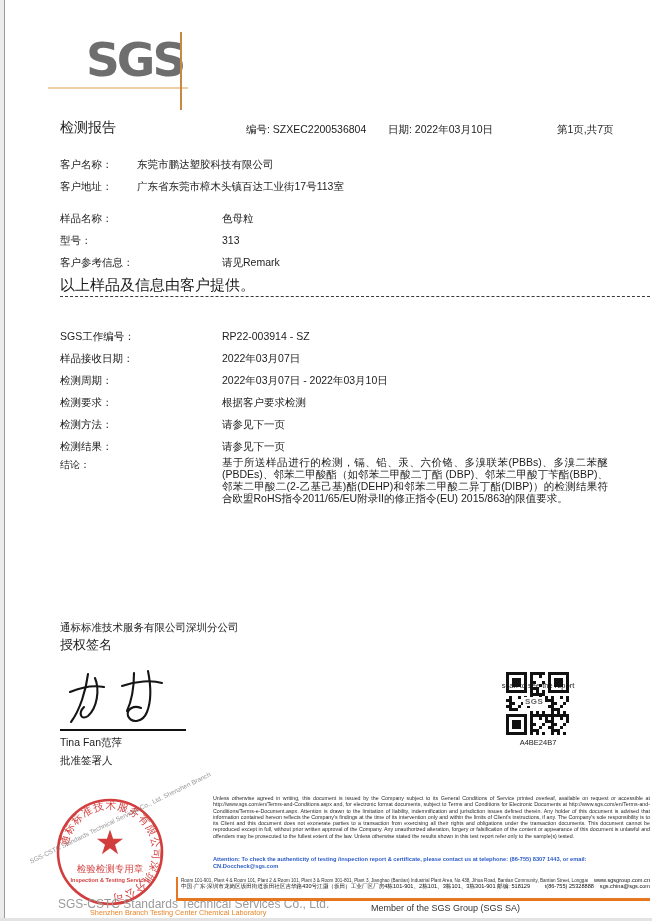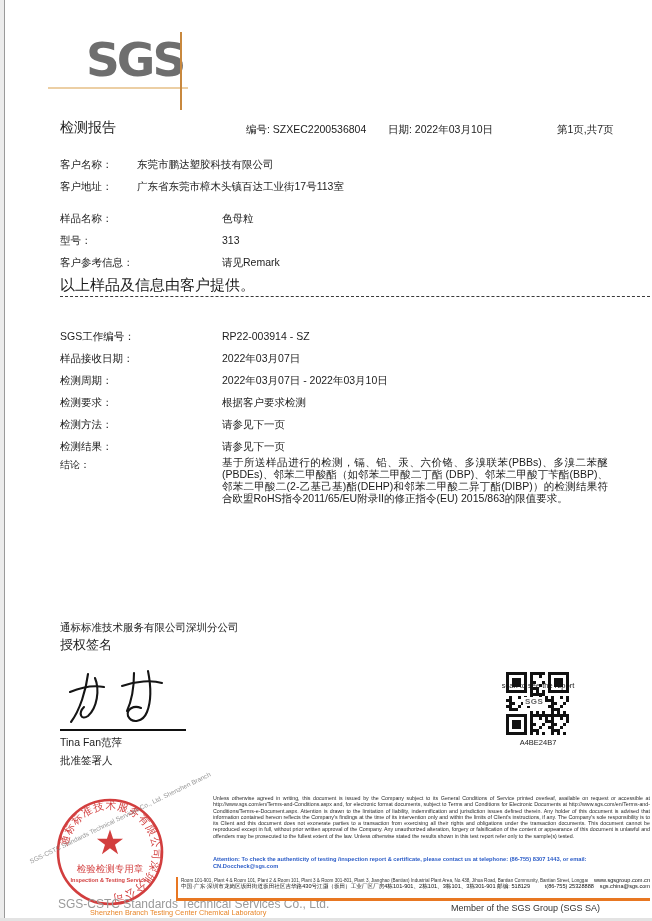--- a/index.html
+++ b/index.html
@@ -46,21 +46,21 @@
   .branch-en{left:58px;top:908px;font-size:7.3px;color:#e8862a;white-space:nowrap;padding-left:32px;}
   .disclaimer{left:213px;top:795px;width:437px;font-size:5.3px;line-height:6.3px;text-align:justify;color:#2b2b2b;}
   .attention{left:213px;top:856px;width:437px;font-size:5.7px;line-height:6.8px;font-weight:bold;color:#2a5bc7;}
   .addr-tick{left:176px;top:877px;width:2px;height:21px;background:#e87722;}
   .addr{left:181px;top:877px;width:469px;}
   .addr-row{display:flex;align-items:baseline;gap:6px;}
   .addr-en{font-size:4.6px;color:#333;flex:1;white-space:nowrap;overflow:hidden;}
   .addr-cn{font-size:5.6px;color:#111;flex:1;white-space:nowrap;overflow:hidden;}
   .addr-sm{font-size:5.6px;color:#111;white-space:nowrap;}
   .rule-orange{left:176px;top:898px;width:474px;height:2.5px;background:#e87722;}
-  .member{left:0;top:903px;width:600px;text-align:right;font-size:9px;color:#333;}
+  .member{left:0;top:903px;width:520px;text-align:right;font-size:9px;color:#333;}
 </style>
 </head>
 <body>
 
 <div id="page">
 
   <div class="abs edge-left"></div>
 
   <div class="abs logo">SGS</div>
   <div class="abs logo-hline"></div>

